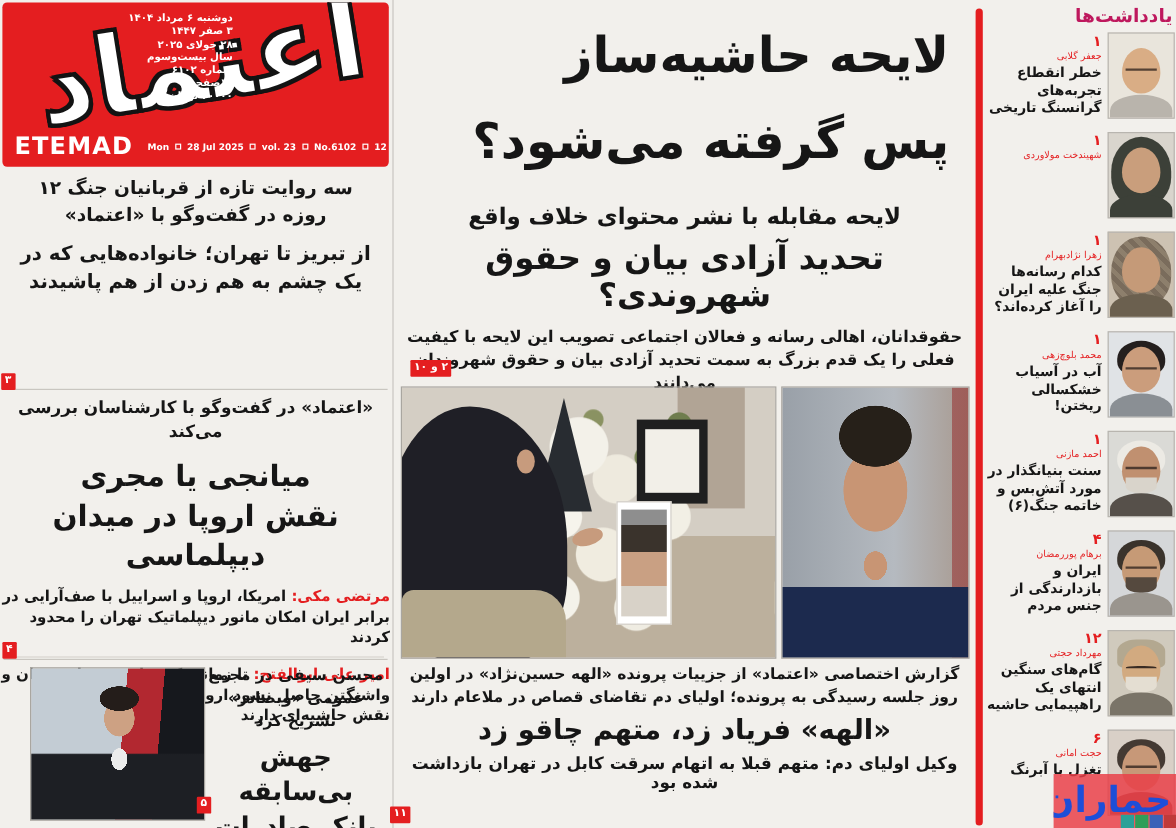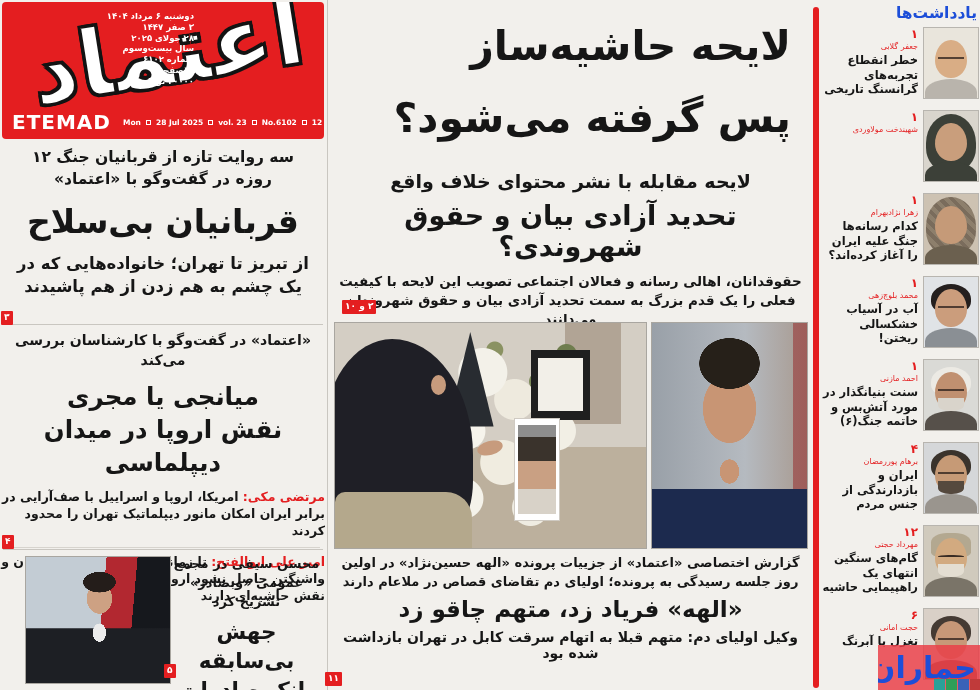--- a/index.html
+++ b/index.html
@@ -97,21 +97,21 @@
   .c-caption { position:absolute; left:0; top:553px; width:477px; }
   .cap-kicker { font-size:13px; font-weight:bold; line-height:19px; text-align:center; padding:0 4px; }
   .cap-h { font-size:23px; font-weight:bold; text-align:center; margin-top:5px; letter-spacing:-1px; }
   .cap-sub { font-size:14px; font-weight:bold; text-align:center; margin-top:7px; }
 
   
   .pbadge { position:absolute; background:#e41e20; color:#fff; font-size:9px; font-weight:bold; line-height:11px; padding:1px 3px 2px; border-radius:1px; z-index:5; }
 
   
   .sidebar { position:absolute; left:822px; top:3px; width:157px; }
-  .sb-title { color:#1d4ed8; font-size:15.5px; font-weight:bold; text-align:right; padding:1px 2px 5px 0; }
+  .sb-title { color:#be185d; font-size:15.5px; font-weight:bold; text-align:right; padding:1px 2px 5px 0; }
   .notes { display:flex; flex-direction:column; gap:7px; }
   .note { display:flex; flex-direction:row; gap:5px; min-height:76px; }
   .note-text { flex:1; padding-top:1px; }
   .note-num { color:#e41e20; font-size:12px; font-weight:bold; line-height:13px; text-align:right; padding-left:2px; }
   .note-author { color:#e41e20; font-size:8px; line-height:10px; text-align:right; margin:1px 0 1px; }
   .note-title { font-size:11.5px; font-weight:bold; line-height:14.5px; text-align:right; }
 
   .portrait { position:relative; width:56px; height:72px; flex:0 0 56px; border:1px solid #b8b5af; background:var(--pbg,#ddd); overflow:hidden; }
   .p-hair { position:absolute; left:50%; top:7px; width:40px; height:30px; transform:translateX(-50%); border-radius:50% 50% 42% 42%; background:var(--phair,transparent); }
   .p-face { position:absolute; left:50%; top:12px; width:32px; height:38px; transform:translateX(-50%); border-radius:50%/55% 55% 46% 46%; background:var(--pskin,#cfa07e); }
@@ -175,21 +175,20 @@
     </div>
   </div>
 
   <div class="vline"></div>
   <div class="redline"></div>
 
   <div class="left-col">
 
     <div class="art art1">
       <div class="kicker">سه روایت تازه از قربانیان جنگ ۱۲ روزه در گفت‌وگو با «اعتماد»</div>
-      <h2>قربانیان بی‌سلاح</h2>
       <div class="sub">از تبریز تا تهران؛ خانواده‌هایی که در یک چشم به هم زدن از هم پاشیدند</div>
     </div>
     <div class="hdiv" style="top:324px;"></div>
 
     <div class="art art2">
       <div class="kicker">«اعتماد» در گفت‌وگو با کارشناسان بررسی می‌کند</div>
       <h2><span>میانجی یا مجری</span><br><span>نقش اروپا در میدان دیپلماسی</span></h2>
       <p class="quote"><span class="qname">مرتضی مکی:</span><span> امریکا، اروپا و اسراییل با صف‌آرایی در برابر ایران امکان مانور دیپلماتیک تهران را محدود کردند</span></p>
       <div class="qdiv"></div>
       <p class="quote" style="margin-top:5px;"><span class="qname">امیر علی ابوالفتح:</span><span> تا زمانی که توافقی میان تهران و واشنگتن حاصل نشود اروپا و آژانس انرژی اتمی نقش حاشیه‌ای دارند</span></p>

